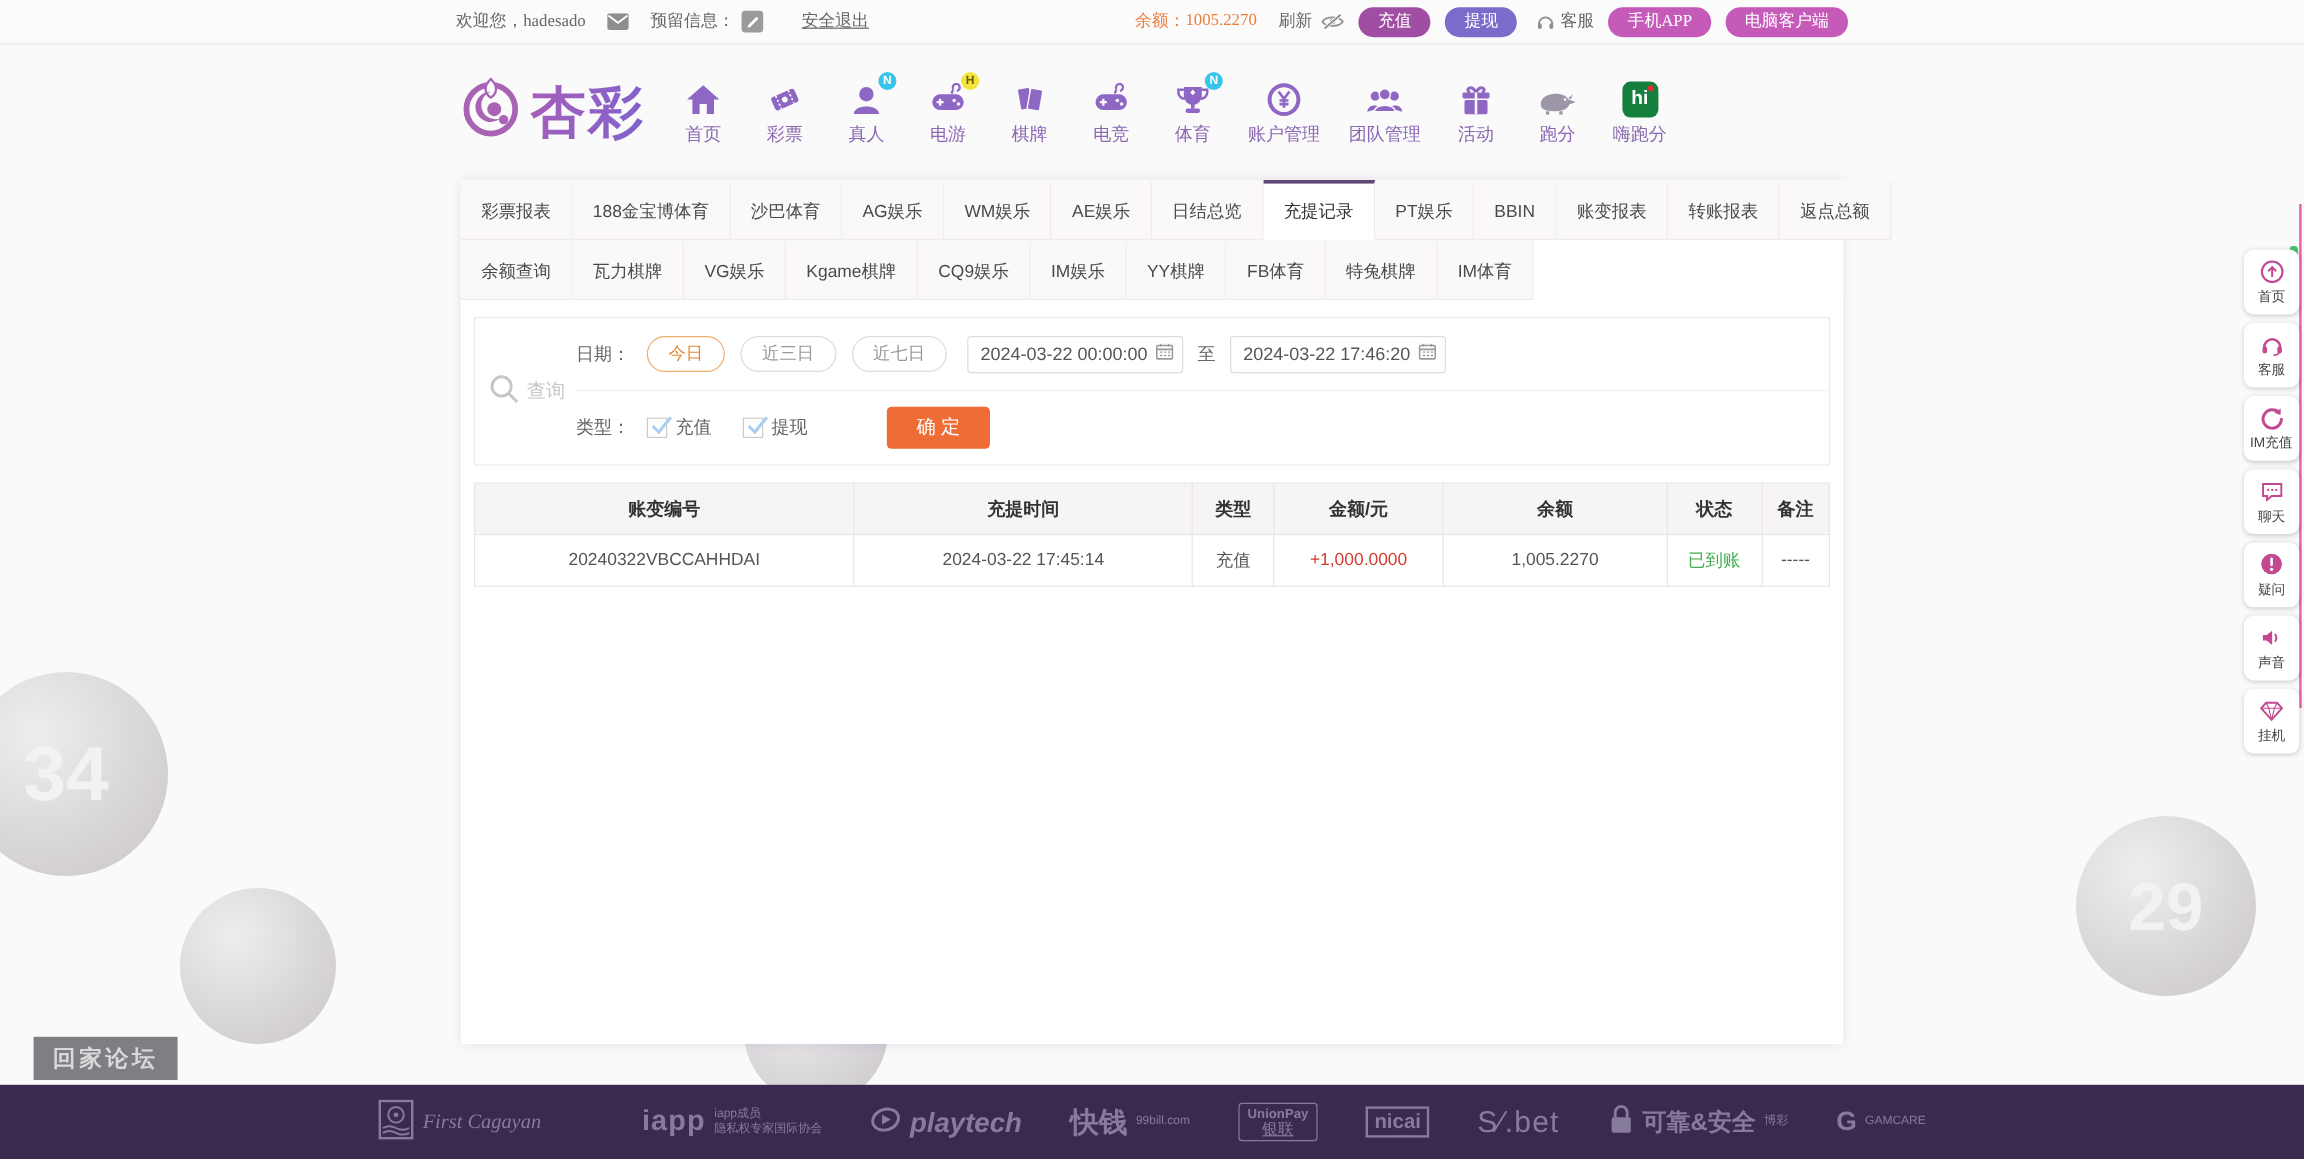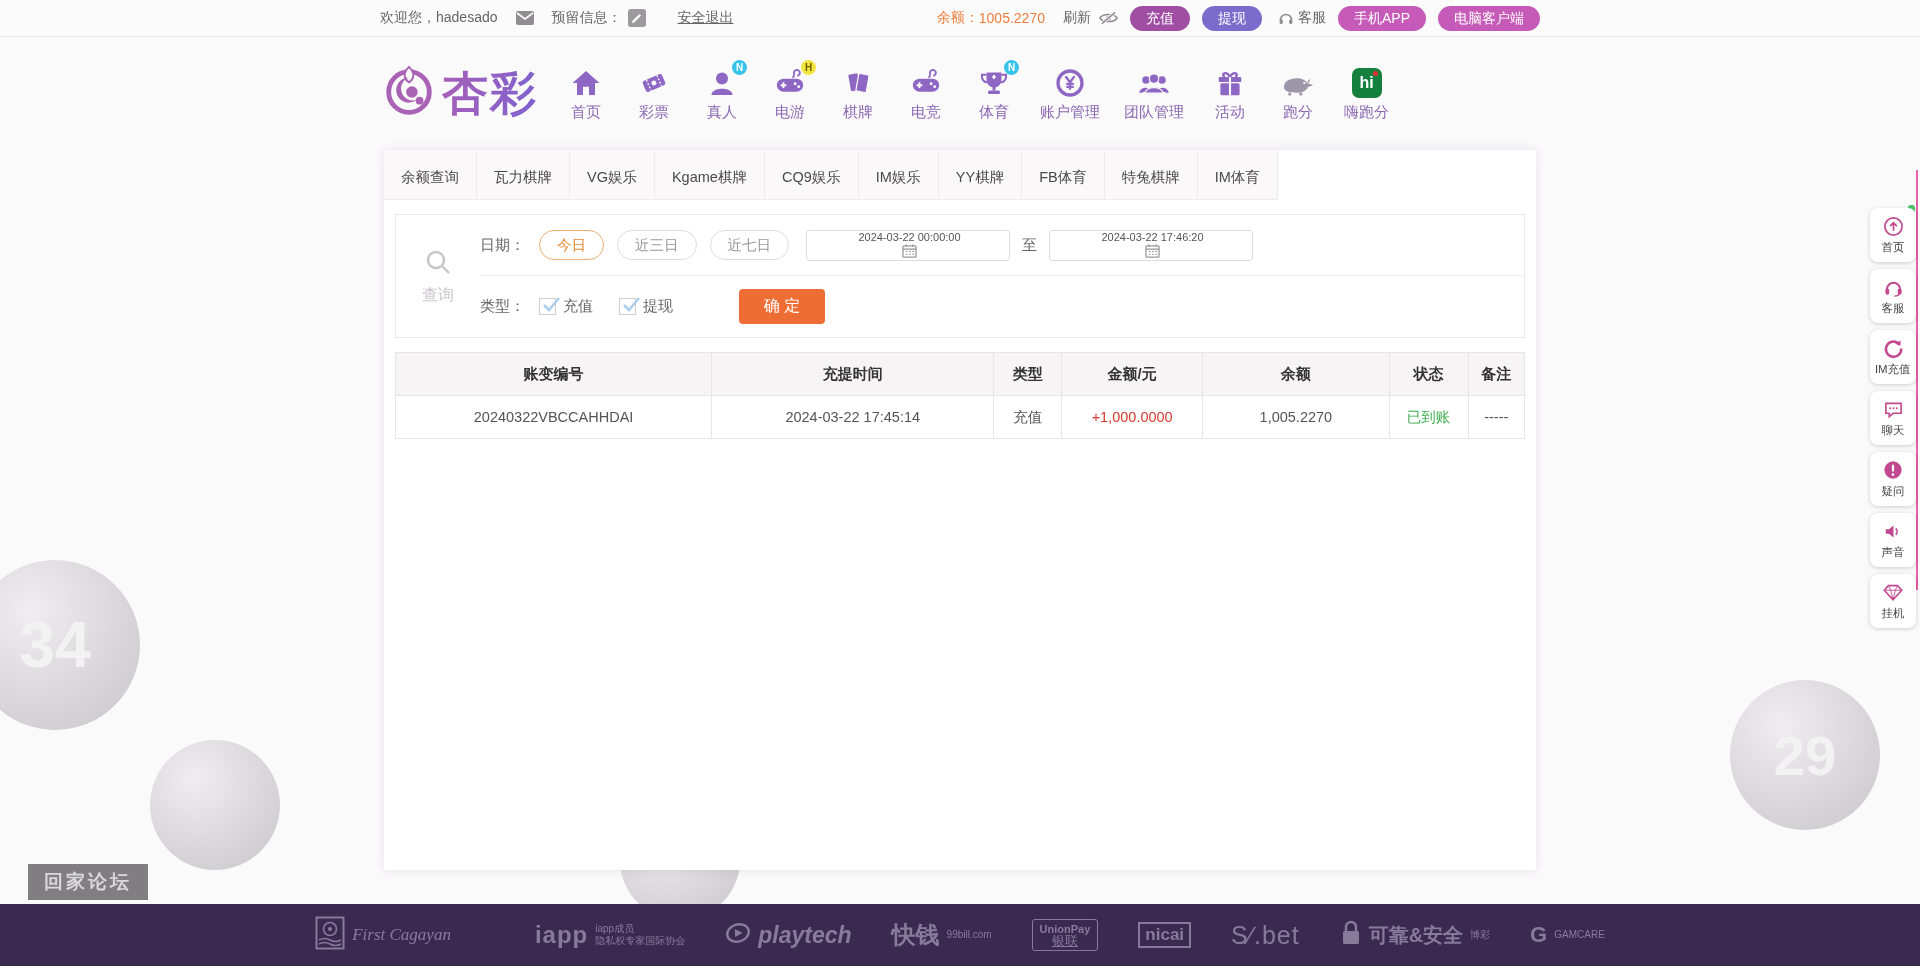--- a/index.html
+++ b/index.html
@@ -12,21 +12,21 @@
   .ball-2 { left:150px; top:740px; width:130px; height:130px; }
   .ball-3 { left:620px; top:800px; width:120px; height:120px; }
   .ball-4 { right:40px; top:680px; width:150px; height:150px; font-size:56px; }
   .wm { position:absolute; left:28px; bottom:66px; z-index:3; }
   .wm-bar { display:inline-block; background:#807e82; color:#d9d8da; font-size:19px; font-weight:bold; padding:5px 16px; letter-spacing:3px; }
   .wm-site { font-size:34px; font-weight:bold; color:#6d6b6f; letter-spacing:2px; margin-top:2px; text-shadow:1px 1px 0 #fff; }
 
   
   .topbar { position:relative; z-index:5; height:37px; background:#fcfbfc; border-bottom:1px solid #ebe8eb; }
   .topbar-inner { width:1160px; margin:0 auto; height:100%; display:flex; align-items:center; font-size:14px; color:#666; }
-  .topbar-inner > * { flex:none; }
+  .topbar-inner > * { flex:none;font-family:Liberation Serif, serif; }
   .tb-gap { margin-left:18px; }
   .tb-link { text-decoration:underline; color:#666; cursor:pointer; }
   .icon-btn { display:inline-flex; align-items:center; justify-content:center; }
   .edit-box { width:18px; height:18px; background:#9c9a9c; border-radius:3px; display:inline-flex; align-items:center; justify-content:center; margin-left:6px; }
   .tb-right { margin-left:auto; display:flex; align-items:center; }
   .balance-label, .balance-value { color:#ee7d3c; }
   .tb-pill { border:none; color:#fff; font-size:14px; height:25px; line-height:25px; padding:0 16px; border-radius:13px; margin-left:12px; cursor:pointer; font-family:inherit; }
   .pill-deposit { background:#a04ea3; }
   .pill-withdraw { background:#7b6ccb; }
   .pill-app, .pill-pc { background:#c55ab8; }
@@ -50,29 +50,29 @@
   
   .panel { position:relative; z-index:4; width:1152px; margin:0 auto; background:#fff; height:720px; box-shadow:0 0 10px rgba(120,90,150,0.16); }
   .tabs { display:flex; }
   .tab { height:50px; line-height:49px; padding:0 17px; font-size:14.5px; color:#4a4a4a; background:#fbf8fa; border-right:1px solid #efeaed; border-bottom:1px solid #efeaed; border-top:3px solid transparent; cursor:pointer; white-space:nowrap; }
   .tab.active { background:#fff; border-top:3px solid #5e4a75; border-bottom:1px solid #fff; color:#333; }
   .tab-fill { flex:1; border-bottom:1px solid #efeaed; background:#fff; }
   .tabs.row2 .tab-fill { border-bottom:none; }
 
   
   .search-box { margin:14px 11px 0; border:1px solid #edeaec; display:flex; }
-  .query-col { width:84px; display:flex; flex-direction:column; align-items:center; justify-content:center; color:#c9c5c9; gap:4px; }
+  .query-col { width:84px; display:flex; flex-direction:row; align-items:center; justify-content:center; color:#c9c5c9; gap:4px; }
   .query-col .q-label { font-size:16px; }
   .form-col { flex:1; }
   .form-row { height:61px; display:flex; align-items:center; }
   .form-row.first { border-bottom:1px solid #f3f0f3; }
   .f-label { font-size:15px; color:#666; margin-right:14px; }
   .pill { height:30px; line-height:28px; padding:0 17px; border:1px solid #ddd; border-radius:16px; background:#fff; color:#999; font-size:14.5px; margin-right:13px; cursor:pointer; font-family:inherit; }
   .pill.active { border-color:#f0ad6d; color:#e8872f; }
-  .date-input { width:204px; height:31px; border:1px solid #ddd; border-radius:3px; background:#fff; display:flex; align-items:center; justify-content:space-between; padding:0 7px 0 10px; font-size:11px; color:#555; cursor:text; margin-left:4px;flex-direction:column; }
+  .date-input { width:180px; height:31px; border:1px solid #ddd; border-radius:3px; background:#fff; display:flex; align-items:center; justify-content:space-between; padding:0 7px 0 10px; font-size:15px; color:#555; cursor:text; margin-left:4px; }
   .to-label { margin:0 12px; color:#666; font-size:15px; }
   .cb-wrap { display:inline-flex; align-items:center; margin-right:26px; color:#666; font-size:15px; cursor:pointer; }
   .cbx { width:17px; height:17px; border:1px solid #ccc; background:#fff; position:relative; margin-right:7px; }
   .cbx svg { position:absolute; left:1px; top:-4px; }
   .submit-btn { margin-left:40px; width:86px; height:35px; background:#ee6d35; color:#fff; border:none; border-radius:4px; font-size:16px; cursor:pointer; font-family:inherit; }
 
   
   .records { margin:14px 11px 0; width:calc(100% - 22px); border-collapse:collapse; table-layout:fixed; }
   .records th { background:#f6f4f5; border:1px solid #e8e4e7; height:43px; font-size:15px; color:#333; font-weight:bold; }
   .records td { border:1px solid #e8e4e7; height:43px; font-size:14.5px; color:#555; text-align:center; background:#fff; }
@@ -309,20 +309,36 @@
           <span class="nav-icon">
             <span class="hi-box">hi<span class="hi-dot"></span></span>
           </span>
           <span class="nav-label">嗨跑分</span>
         </div>
       </nav>
   </div>
 </header>
 
 <main class="panel">
+  <div class="tabs row1" id="tabs-row1">
+      <div class="tab">彩票报表</div>
+      <div class="tab">188金宝博体育</div>
+      <div class="tab">沙巴体育</div>
+      <div class="tab">AG娱乐</div>
+      <div class="tab">WM娱乐</div>
+      <div class="tab">AE娱乐</div>
+      <div class="tab">日结总览</div>
+      <div class="tab active">充提记录</div>
+      <div class="tab">PT娱乐</div>
+      <div class="tab">BBIN</div>
+      <div class="tab">账变报表</div>
+      <div class="tab">转账报表</div>
+      <div class="tab">返点总额</div>
+      <div class="tab-fill"></div>
+    </div>
   <div class="tabs row2" id="tabs-row2">
       <div class="tab">余额查询</div>
       <div class="tab">瓦力棋牌</div>
       <div class="tab">VG娱乐</div>
       <div class="tab">Kgame棋牌</div>
       <div class="tab">CQ9娱乐</div>
       <div class="tab">IM娱乐</div>
       <div class="tab">YY棋牌</div>
       <div class="tab">FB体育</div>
       <div class="tab">特兔棋牌</div>

